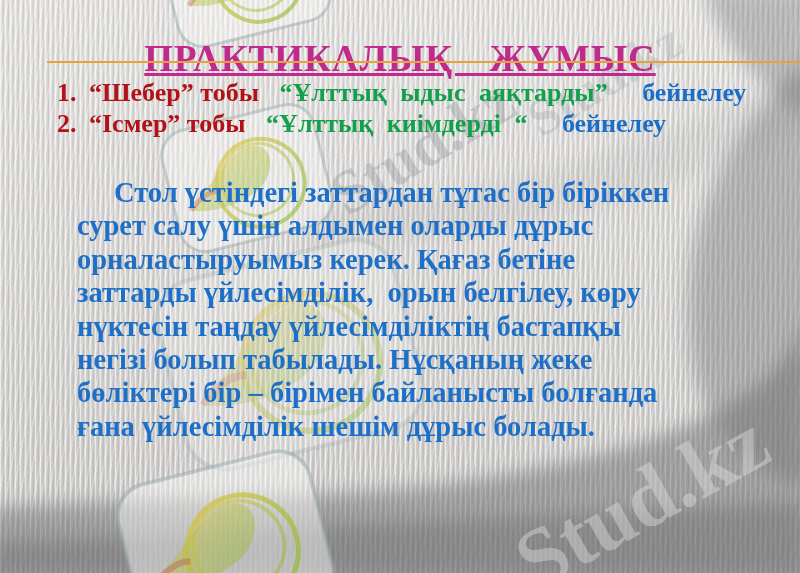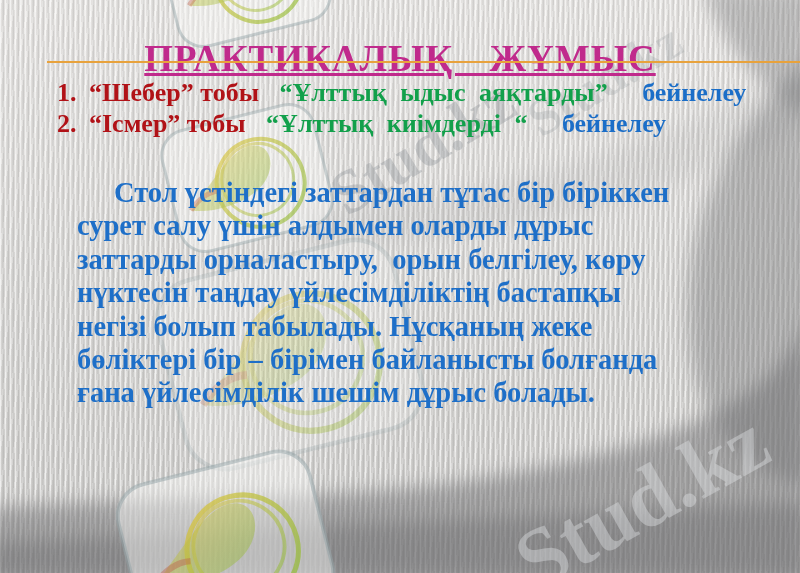--- a/index.html
+++ b/index.html
@@ -115,20 +115,21 @@
       <span class="t-num">2.</span>
       <span class="t-group">“Ісмер” тобы</span>
       <span class="t-subject">“Ұлттық киімдерді “</span>
       <span class="t-action">бейнелеу</span>
     </div>
   </div>
 
   <div class="paragraph">
     <div class="par-line first">Стол үстіндегі заттардан тұтас бір біріккен</div>
     <div class="par-line">сурет салу үшін алдымен оларды дұрыс</div>
-    <div class="par-line">заттарды орналастыру,  орын белгілеу, көру</div>
+    <div class="par-line">орналастыруымыз керек. Қағаз бетіне</div>
+    <div class="par-line">заттарды үйлесімділік,  орын белгілеу, көру</div>
     <div class="par-line">нүктесін таңдау үйлесімділіктің бастапқы</div>
     <div class="par-line">негізі болып табылады. Нұсқаның жеке</div>
     <div class="par-line">бөліктері бір – бірімен байланысты болғанда</div>
     <div class="par-line">ғана үйлесімділік шешім дұрыс болады.</div>
   </div>
 
 </div>
 
 </body></html>

